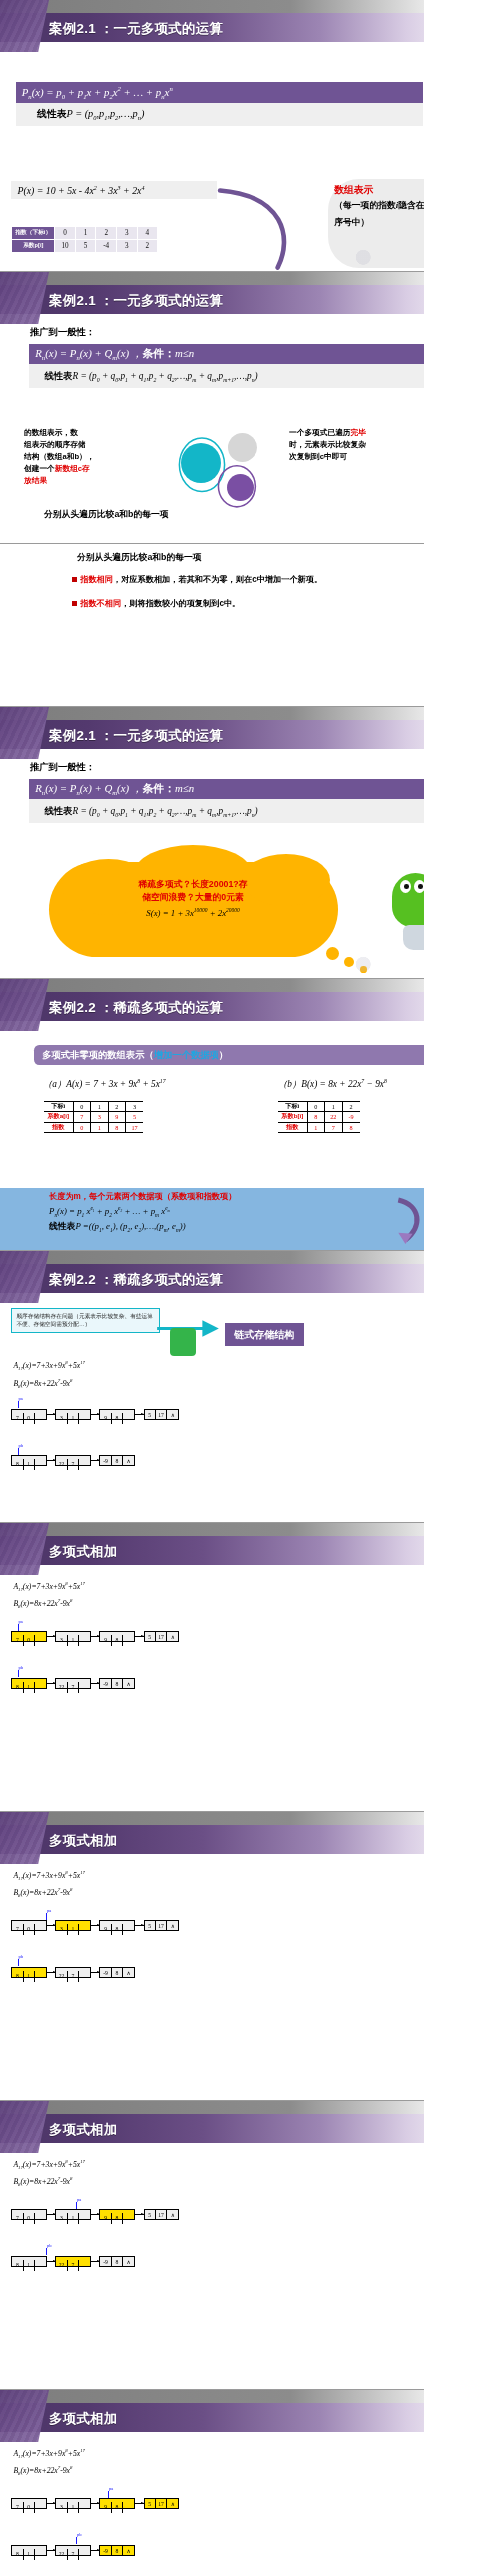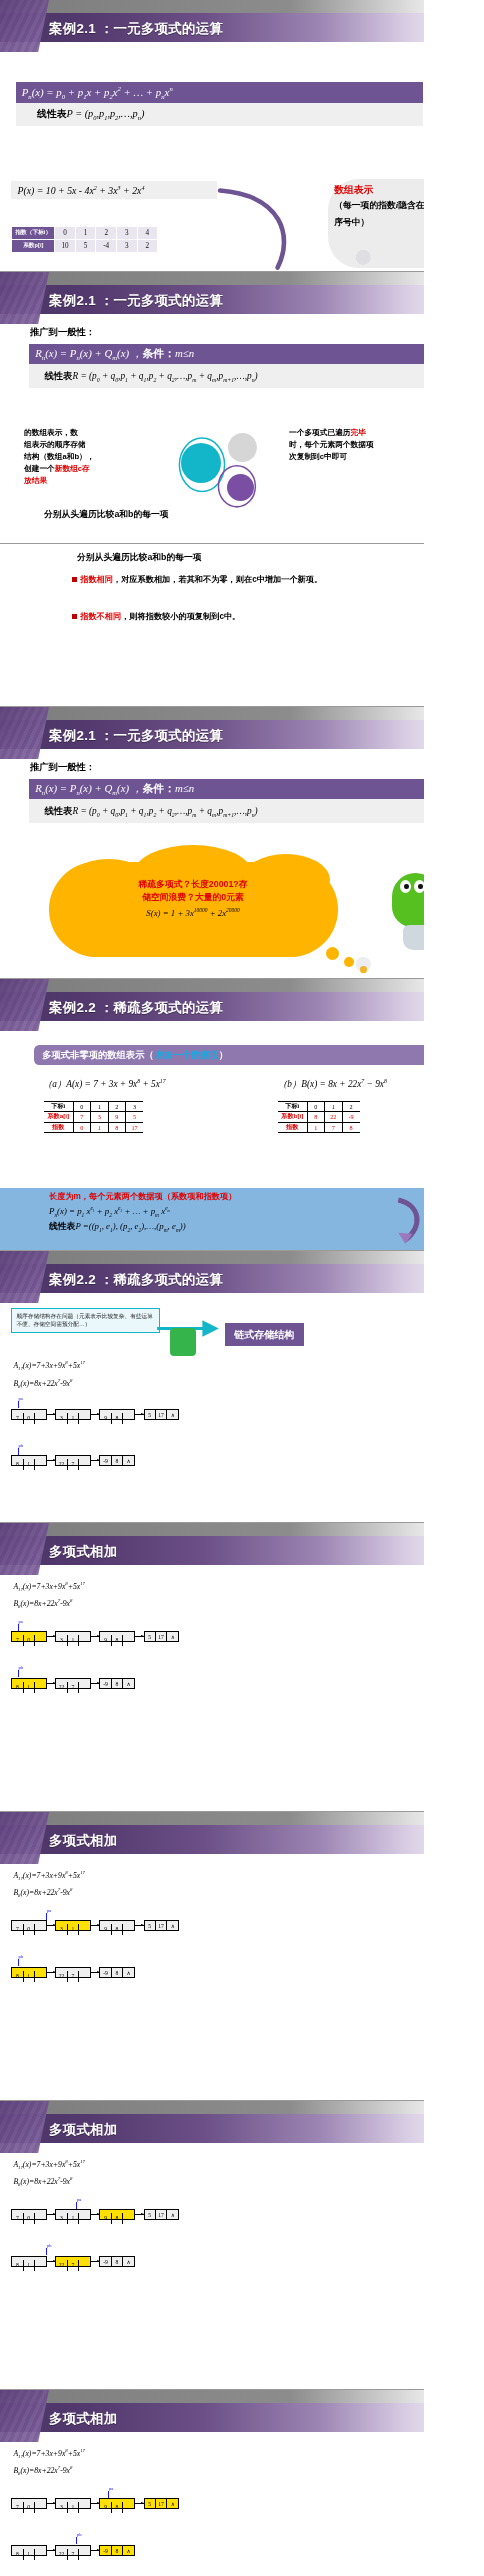--- a/index.html
+++ b/index.html
@@ -212,31 +212,31 @@
       <div class="gear" style="left:228px;top:161px;width:29px;height:29px;background:#d6d6d6;"></div>
       <div class="gear" style="left:227px;top:202px;width:27px;height:27px;background:#7a4fa3;"></div>
       <svg style="position:absolute;left:175px;top:163px;" width="93" height="77" viewBox="0 0 180 150">
         <ellipse cx="52" cy="58" rx="44" ry="52" fill="none" stroke="#13b6c8" stroke-width="3"></ellipse>
         <ellipse cx="120" cy="100" rx="36" ry="40" fill="none" stroke="#7a4fa3" stroke-width="3"></ellipse>
       </svg>
     </div>
 
     <div class="txt" style="left:289px;top:155px;width:170px;">
       <span>一个多项式已遍历</span><span class="red">完毕</span><br>
-      <span>时，每个元素两个数据项</span><br>
+      <span>时，元素表示比较复杂</span><br>
       <span>次复制到c中即可</span>
     </div>
 
     <div class="txt" style="left:44px;top:236px;font-size:8.8px;">分别从头遍历比较a和b的每一项</div>
   </section>
 
   <section class="slide" style="height:163px;">
     <div class="txt" style="left:77px;top:7.2px;font-size:8.8px;">分别从头遍历比较a和b的每一项</div>
     <div style="position:absolute;left:72px;top:29px;width:392px;font-size:8.2px;line-height:13.4px;font-weight:bold;">
-      <div style="margin-bottom:24px;">
+      <div style="margin-bottom:11px;">
         <span class="bullet-sq"></span><span class="red">指数相同</span><span>，对应系数相加，若其和不为零，则在c中增加一个新项。</span>
       </div>
       <div>
         <span class="bullet-sq"></span><span class="red">指数不相同</span><span>，则将指数较小的项复制到c中。</span>
       </div>
     </div>
   </section>
 
   <section class="slide">
     <div class="topstrip"></div>

